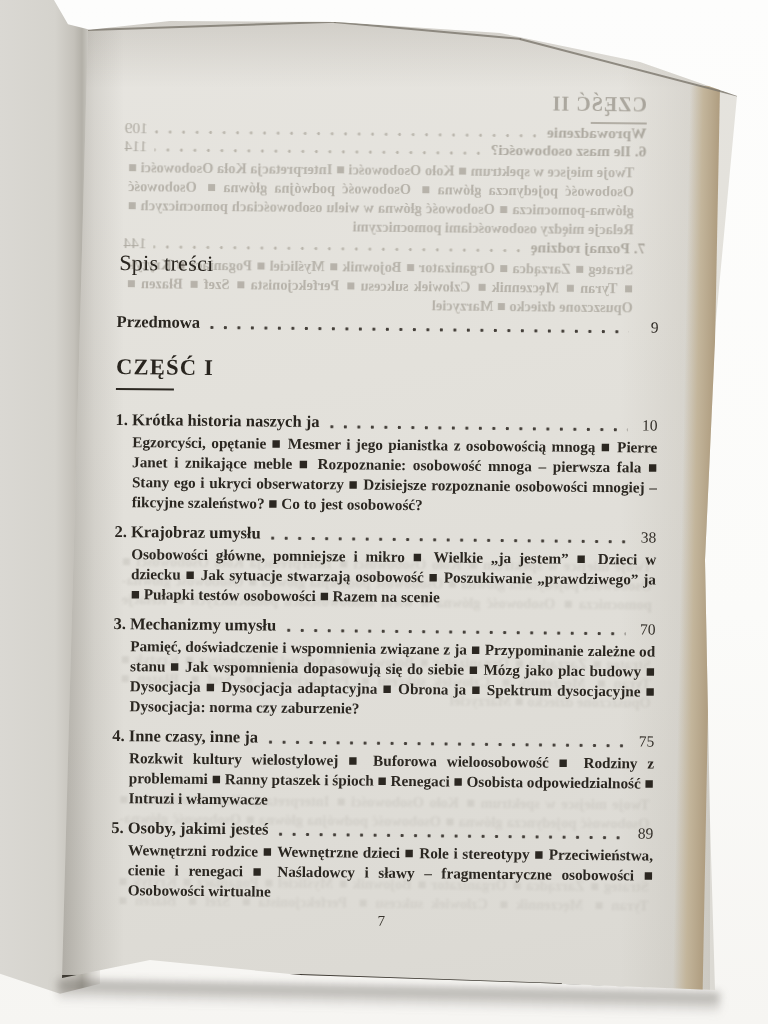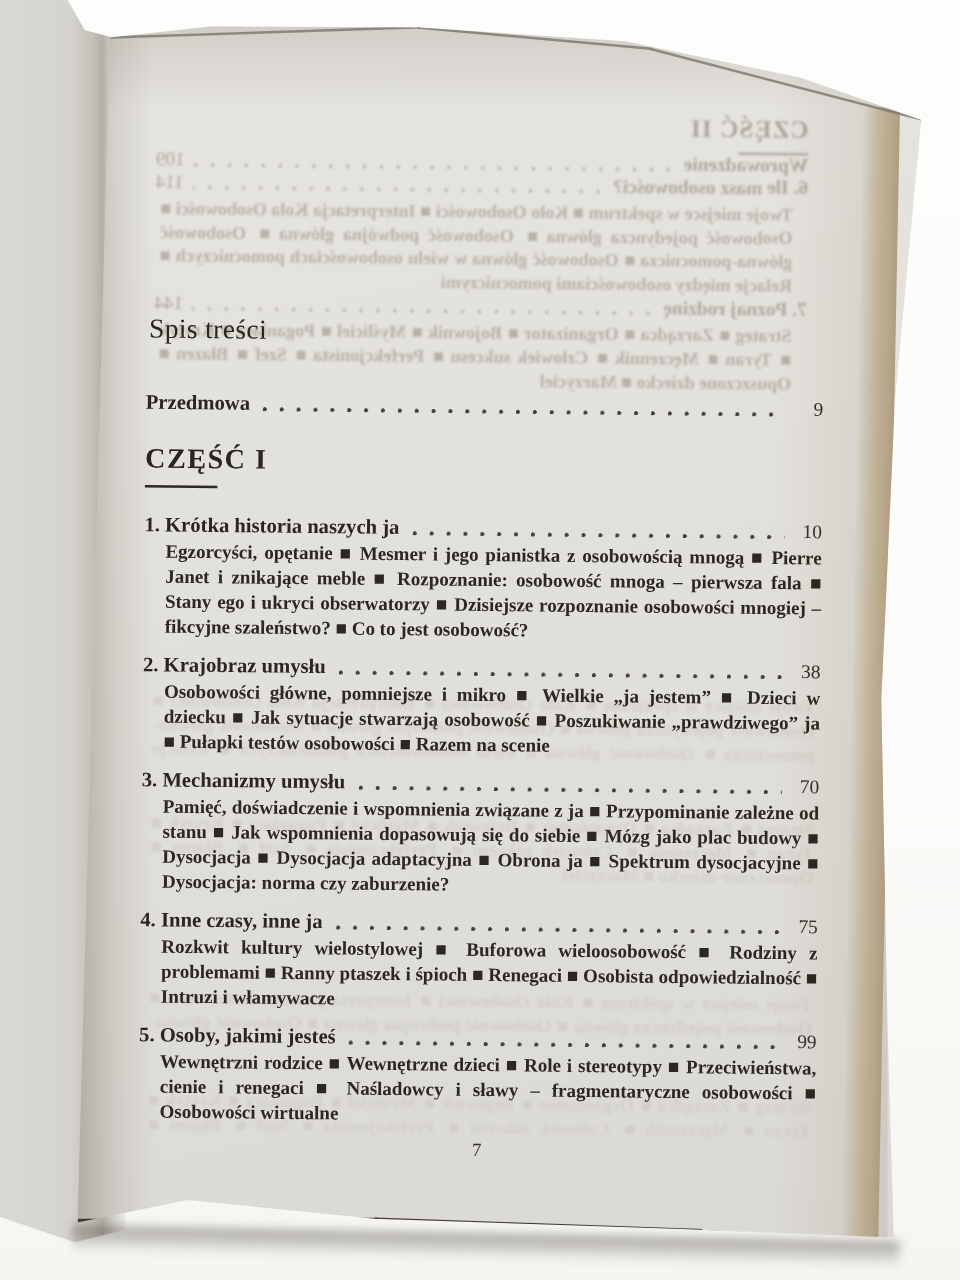--- a/index.html
+++ b/index.html
@@ -201,20 +201,20 @@
       <span class="dots"></span>
       <span class="pnum e-page">75</span>
     </div>
     <p class="topics e-topics">Rozkwit kultury wielostylowej ■ Buforowa wieloosobowość ■ Rodziny z problemami ■ Ranny ptaszek i śpioch ■ Renegaci ■ Osobista odpowiedzialność ■ Intruzi i włamywacze</p>
   </div>
 
   <div class="entry">
     <div class="row">
       <span class="lbl"><span class="e-no">5.</span> <span class="e-title">Osoby, jakimi jesteś</span></span>
       <span class="dots"></span>
-      <span class="pnum e-page">99</span>
+      <span class="pnum e-page">89</span>
     </div>
     <p class="topics e-topics">Wewnętrzni rodzice ■ Wewnętrzne dzieci ■ Role i stereotypy ■ Przeciwieństwa, cienie i renegaci ■ Naśladowcy i sławy – fragmentaryczne osobowości ■ Osobowości wirtualne</p>
   </div>
 </div>
 
   <div class="folio">7</div>
 </div>
 
 </body></html>

